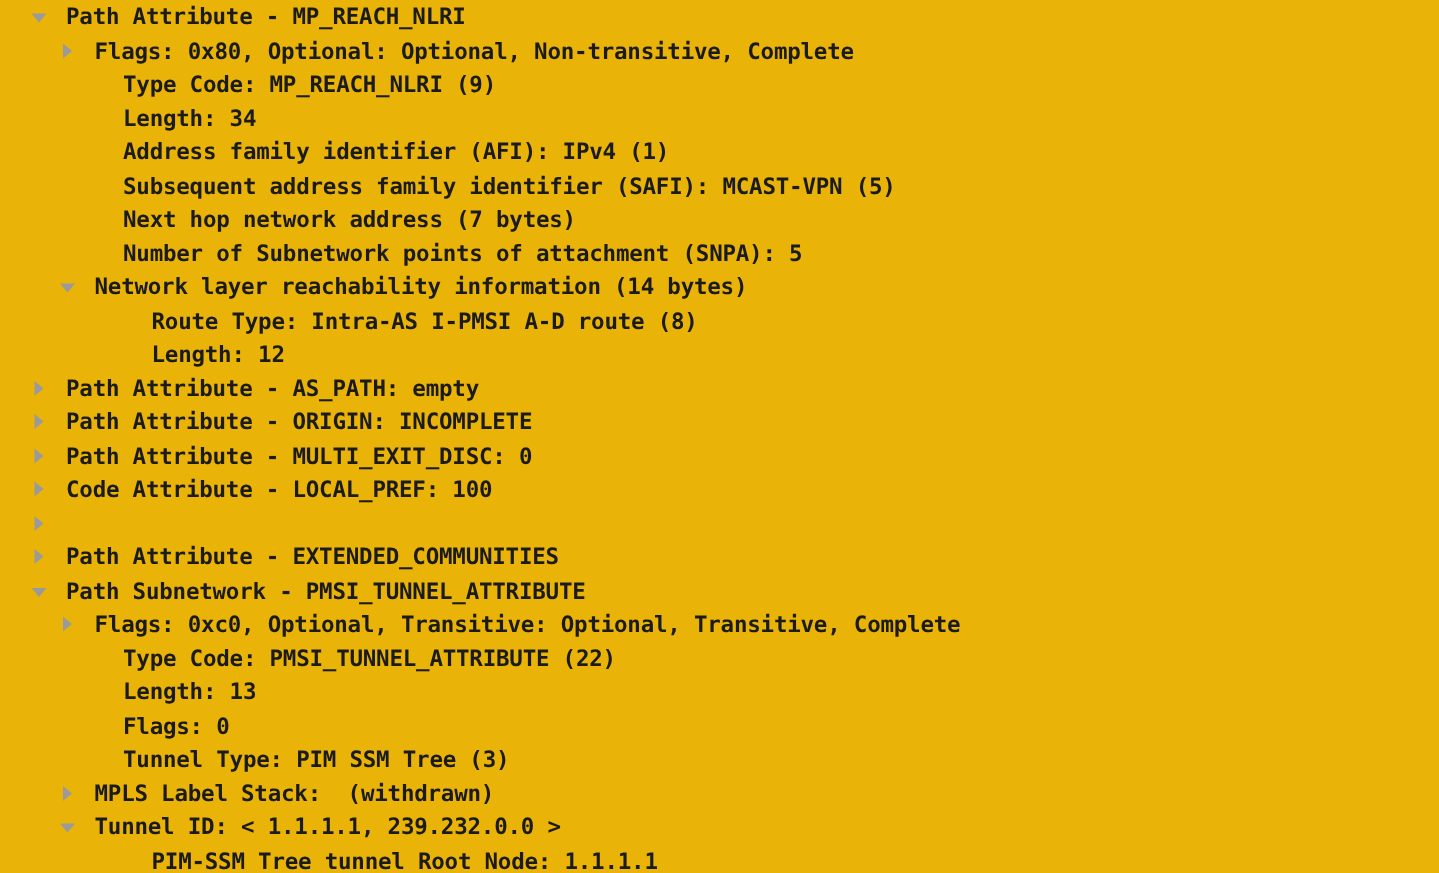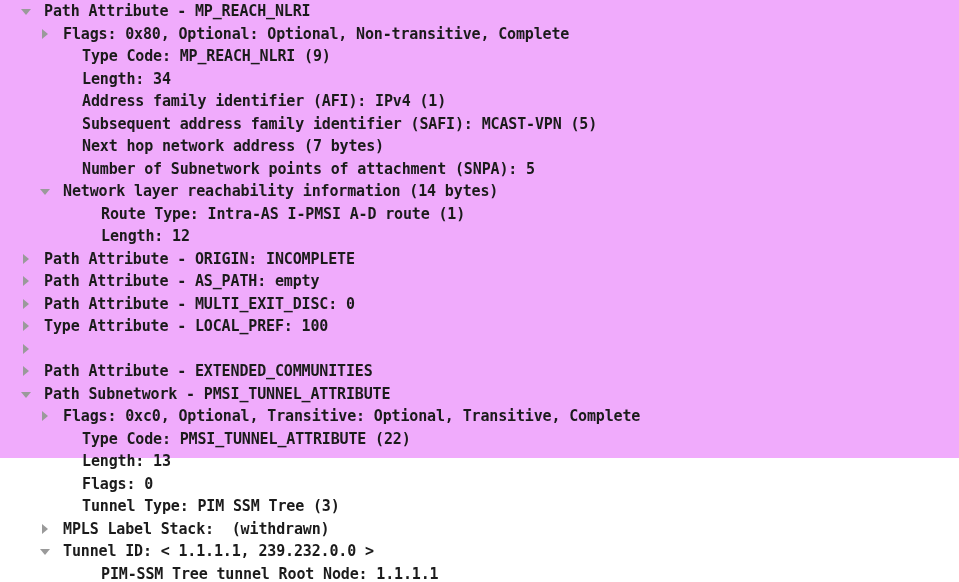--- a/index.html
+++ b/index.html
@@ -9,22 +9,22 @@
   }
   body {
     width: 959px;
     height: 582px;
     overflow: hidden;
     font-family: "DejaVu Sans Mono", "Liberation Mono", monospace;
   }
   #tree {
     position: relative;
     width: 959px;
-    height: 458px;
-    background: #f0abfc;
+    height: 582px;
+    background: #eab308;
     padding: 0;
   }
   .row {
     display: flex;
     align-items: center;
     height: 22.5px;
     line-height: 22.5px;
     white-space: pre;
   }
   .twisty {
@@ -74,26 +74,26 @@
 <div id="tree">
     <div class="row"><span class="spacer" style="width: 19px;"></span><span class="twisty open"></span><span class="spacer" style="width: 10px;"></span><span class="label">Path Attribute - MP_REACH_NLRI</span></div>
     <div class="row"><span class="spacer" style="width: 38px;"></span><span class="twisty closed"></span><span class="spacer" style="width: 10px;"></span><span class="label">Flags: 0x80, Optional: Optional, Non-transitive, Complete</span></div>
     <div class="row"><span class="spacer" style="width: 57px;"></span><span class="twisty none"></span><span class="spacer" style="width: 10px;"></span><span class="label">Type Code: MP_REACH_NLRI (9)</span></div>
     <div class="row"><span class="spacer" style="width: 57px;"></span><span class="twisty none"></span><span class="spacer" style="width: 10px;"></span><span class="label">Length: 34</span></div>
     <div class="row"><span class="spacer" style="width: 57px;"></span><span class="twisty none"></span><span class="spacer" style="width: 10px;"></span><span class="label">Address family identifier (AFI): IPv4 (1)</span></div>
     <div class="row"><span class="spacer" style="width: 57px;"></span><span class="twisty none"></span><span class="spacer" style="width: 10px;"></span><span class="label">Subsequent address family identifier (SAFI): MCAST-VPN (5)</span></div>
     <div class="row"><span class="spacer" style="width: 57px;"></span><span class="twisty none"></span><span class="spacer" style="width: 10px;"></span><span class="label">Next hop network address (7 bytes)</span></div>
     <div class="row"><span class="spacer" style="width: 57px;"></span><span class="twisty none"></span><span class="spacer" style="width: 10px;"></span><span class="label">Number of Subnetwork points of attachment (SNPA): 5</span></div>
     <div class="row"><span class="spacer" style="width: 38px;"></span><span class="twisty open"></span><span class="spacer" style="width: 10px;"></span><span class="label">Network layer reachability information (14 bytes)</span></div>
-    <div class="row"><span class="spacer" style="width: 76px;"></span><span class="twisty none"></span><span class="spacer" style="width: 10px;"></span><span class="label">Route Type: Intra-AS I-PMSI A-D route (1)</span></div>
+    <div class="row"><span class="spacer" style="width: 76px;"></span><span class="twisty none"></span><span class="spacer" style="width: 10px;"></span><span class="label">Route Type: Intra-AS I-PMSI A-D route (8)</span></div>
     <div class="row"><span class="spacer" style="width: 76px;"></span><span class="twisty none"></span><span class="spacer" style="width: 10px;"></span><span class="label">Length: 12</span></div>
+    <div class="row"><span class="spacer" style="width: 19px;"></span><span class="twisty closed"></span><span class="spacer" style="width: 10px;"></span><span class="label">Path Attribute - AS_PATH: empty</span></div>
     <div class="row"><span class="spacer" style="width: 19px;"></span><span class="twisty closed"></span><span class="spacer" style="width: 10px;"></span><span class="label">Path Attribute - ORIGIN: INCOMPLETE</span></div>
-    <div class="row"><span class="spacer" style="width: 19px;"></span><span class="twisty closed"></span><span class="spacer" style="width: 10px;"></span><span class="label">Path Attribute - AS_PATH: empty</span></div>
     <div class="row"><span class="spacer" style="width: 19px;"></span><span class="twisty closed"></span><span class="spacer" style="width: 10px;"></span><span class="label">Path Attribute - MULTI_EXIT_DISC: 0</span></div>
-    <div class="row"><span class="spacer" style="width: 19px;"></span><span class="twisty closed"></span><span class="spacer" style="width: 10px;"></span><span class="label">Type Attribute - LOCAL_PREF: 100</span></div>
+    <div class="row"><span class="spacer" style="width: 19px;"></span><span class="twisty closed"></span><span class="spacer" style="width: 10px;"></span><span class="label">Code Attribute - LOCAL_PREF: 100</span></div>
     <div class="row"><span class="spacer" style="width: 19px;"></span><span class="twisty closed"></span><span class="spacer" style="width: 10px;"></span></div>
     <div class="row"><span class="spacer" style="width: 19px;"></span><span class="twisty closed"></span><span class="spacer" style="width: 10px;"></span><span class="label">Path Attribute - EXTENDED_COMMUNITIES</span></div>
     <div class="row"><span class="spacer" style="width: 19px;"></span><span class="twisty open"></span><span class="spacer" style="width: 10px;"></span><span class="label">Path Subnetwork - PMSI_TUNNEL_ATTRIBUTE</span></div>
     <div class="row"><span class="spacer" style="width: 38px;"></span><span class="twisty closed"></span><span class="spacer" style="width: 10px;"></span><span class="label">Flags: 0xc0, Optional, Transitive: Optional, Transitive, Complete</span></div>
     <div class="row"><span class="spacer" style="width: 57px;"></span><span class="twisty none"></span><span class="spacer" style="width: 10px;"></span><span class="label">Type Code: PMSI_TUNNEL_ATTRIBUTE (22)</span></div>
     <div class="row"><span class="spacer" style="width: 57px;"></span><span class="twisty none"></span><span class="spacer" style="width: 10px;"></span><span class="label">Length: 13</span></div>
     <div class="row"><span class="spacer" style="width: 57px;"></span><span class="twisty none"></span><span class="spacer" style="width: 10px;"></span><span class="label">Flags: 0</span></div>
     <div class="row"><span class="spacer" style="width: 57px;"></span><span class="twisty none"></span><span class="spacer" style="width: 10px;"></span><span class="label">Tunnel Type: PIM SSM Tree (3)</span></div>
     <div class="row"><span class="spacer" style="width: 38px;"></span><span class="twisty closed"></span><span class="spacer" style="width: 10px;"></span><span class="label">MPLS Label Stack:  (withdrawn)</span></div>
     <div class="row"><span class="spacer" style="width: 38px;"></span><span class="twisty open"></span><span class="spacer" style="width: 10px;"></span><span class="label">Tunnel ID: &lt; 1.1.1.1, 239.232.0.0 &gt;</span></div>

